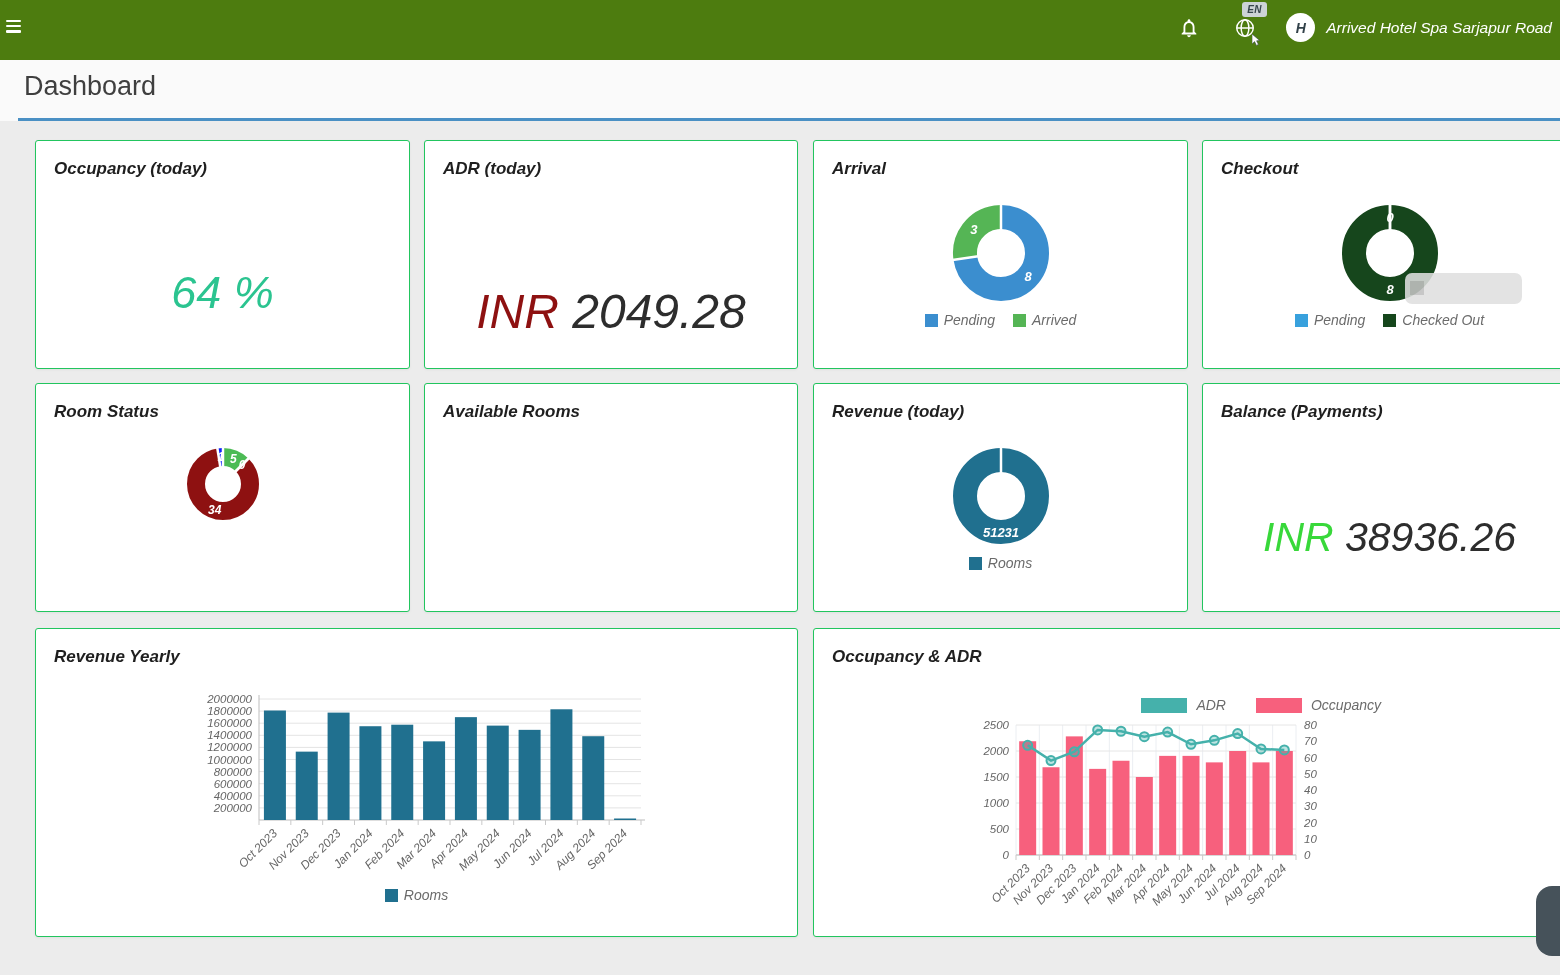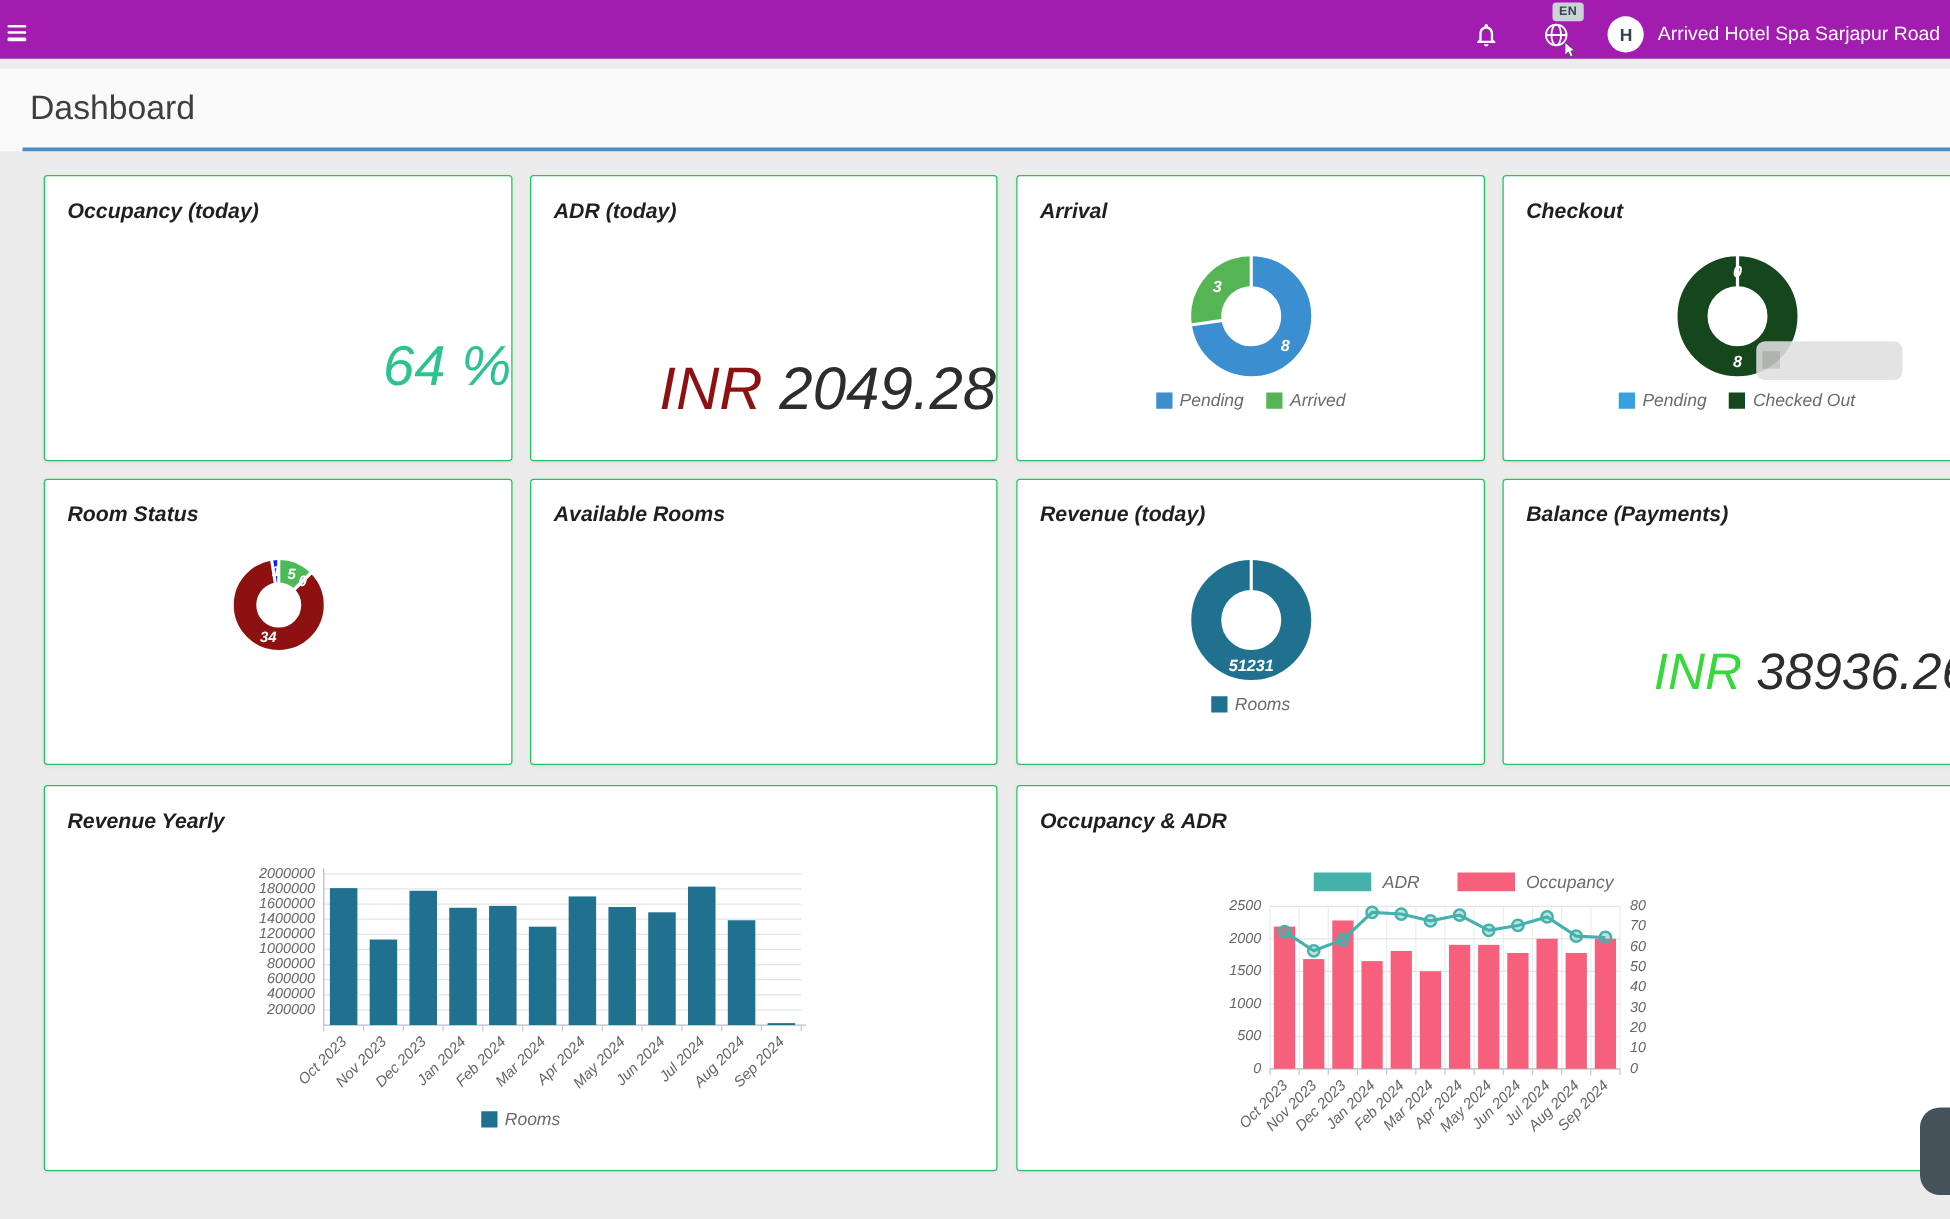--- a/index.html
+++ b/index.html
@@ -2,21 +2,21 @@
 <html><head>
 <meta charset="utf-8">
 <style>
   html,body{margin:0;padding:0;}
   body{
     width:1560px;height:975px;overflow:hidden;position:relative;
     background:#ececec;font-family:"Liberation Sans",sans-serif;
     -webkit-font-smoothing:antialiased;
   }
   
-  .topbar{position:absolute;left:0;top:0;width:100%;height:47px;background:#a21caf;z-index:20;}
+  .topbar{position:absolute;left:0;top:0;width:100%;height:60px;background:#4d7c0f;z-index:20;font-style:italic;}
   .hamburger{position:absolute;left:4px;top:17px;width:28px;height:22px;cursor:pointer;padding:0 2px;}
   .hamburger .bar{width:15px;height:2.6px;background:#fff;margin:2.6px 0;border-radius:1px;}
   .tb-right{position:absolute;right:8px;top:0;height:55px;display:flex;align-items:center;gap:26px;}
   .tb-icon-btn{position:relative;width:30px;height:30px;display:flex;align-items:center;justify-content:center;cursor:pointer;}
   .lang-badge{position:absolute;left:12px;top:-11px;background:#ccd3d6;color:#37464d;
     font-size:10px;font-weight:bold;padding:2px 5px;border-radius:3px;letter-spacing:.3px;}
   .cursor-arrow{position:absolute;right:-2px;bottom:-3px;}
   .account{display:flex;align-items:center;gap:11px;cursor:pointer;}
   .avatar{width:29px;height:29px;border-radius:50%;background:#fff;display:flex;align-items:center;justify-content:center;
     color:#33424a;font-weight:bold;font-size:14px;}
@@ -32,21 +32,21 @@
   #card-arrival{left:813px;top:140px;width:373px;height:227px;}
   #card-checkout{left:1202px;top:140px;width:373px;height:227px;}
   #card-roomstatus{left:35px;top:383px;width:373px;height:227px;}
   #card-available{left:424px;top:383px;width:372px;height:227px;}
   #card-revtoday{left:813px;top:383px;width:373px;height:227px;}
   #card-balance{left:1202px;top:383px;width:373px;height:227px;}
   #card-revyearly{left:35px;top:628px;width:761px;height:307px;}
   #card-occadr{left:813px;top:628px;width:762px;height:307px;}
   .card-title{position:absolute;left:18px;top:18px;font-size:17px;font-weight:bold;color:#1f1f1f;}
   
-  .big-value{position:absolute;left:0;right:0;top:128px;text-align:right;white-space:nowrap;}
+  .big-value{position:absolute;left:0;right:0;top:128px;text-align:center;white-space:nowrap;}
   #card-occupancy .big-value{font-size:45px;color:#2bc490;top:126px;}
   .currency{font-weight:400;}
   #card-adr .big-value{font-size:48px;color:#2d2d2d;top:143px;}
   #card-adr .currency{color:#8e1111;}
   #card-balance .big-value{font-size:41px;color:#2d2d2d;top:130px;}
   #card-balance .currency{color:#38d83a;}
   
   .donut-wrap{position:absolute;left:0;right:0;top:62px;display:flex;justify-content:center;}
   .donut-wrap.small{top:62px;}
   .donut-legend{position:absolute;left:0;right:0;top:171px;display:flex;justify-content:center;
@@ -56,21 +56,21 @@
   .lg-sw{width:13px;height:13px;display:inline-block;}
   .lg-sw.wide{width:46px;height:15px;}
   .combo-legend .lg-item{font-size:14px;gap:9px;}
   
   .rooms-list{position:absolute;left:62px;top:84px;list-style:none;margin:0;padding:0;
     font-size:23px;line-height:33.5px;color:#9e9e9e;}
   .rooms-list .num{color:#8e1111;font-weight:bold;}
   
   #svg-revyearly{position:absolute;left:155px;top:62px;}
   #revyearly-legend{position:absolute;left:0;right:0;top:258px;display:flex;justify-content:center;}
-  #occadr-legend{position:absolute;left:147px;width:420px;top:68px;display:flex;justify-content:center;gap:30px;}
+  #occadr-legend{position:absolute;left:147px;width:420px;top:68px;display:flex;justify-content:flex-end;gap:30px;}
   #svg-occadr{position:absolute;left:147px;top:88px;}
   
   .tooltip-ghost{position:absolute;left:202px;top:132px;width:117px;height:31px;
     background:rgba(223,223,223,.88);border-radius:7px;z-index:5;}
   .tooltip-ghost .sw{position:absolute;left:5px;top:8px;width:14px;height:14px;background:rgba(0,0,0,.12);}
   
   .chat-button{position:absolute;left:1536px;top:886px;width:72px;height:70px;border-radius:16px;
     background:#46525a;display:flex;align-items:center;justify-content:center;cursor:pointer;z-index:30;}
   svg text{font-family:"Liberation Sans",sans-serif;}
 </style>

